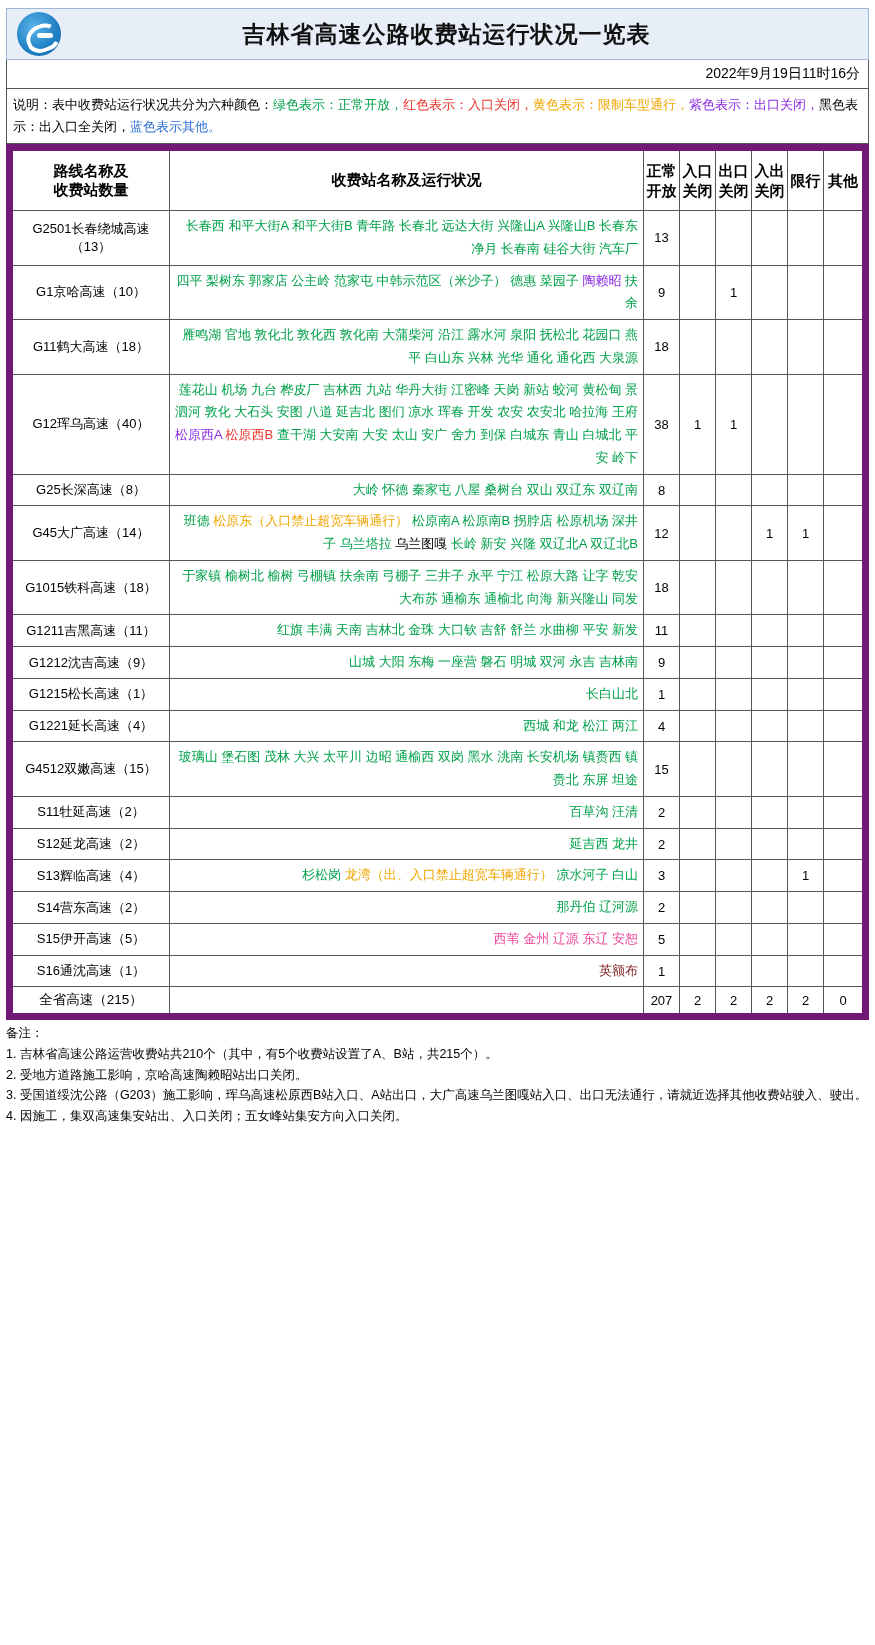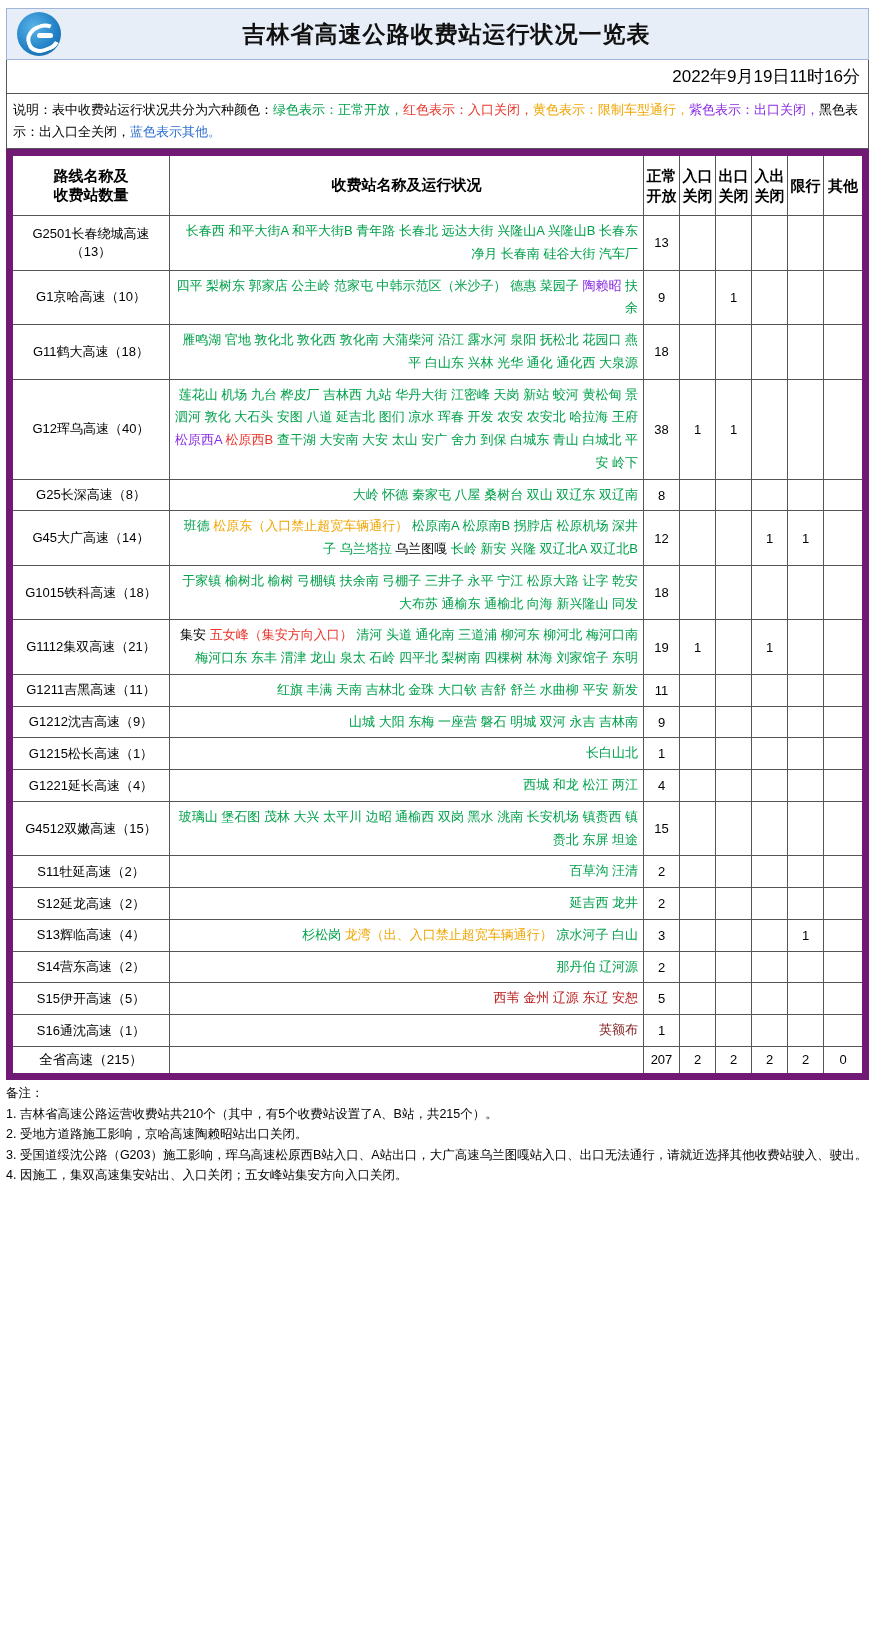--- a/index.html
+++ b/index.html
@@ -38,21 +38,21 @@
   }
   .banner-title{
     font-size:23px;font-weight:bold;letter-spacing:1px;color:#111;
     flex:1;text-align:center;padding-right:50px;
   }
 
   
   .daterow{
     border-left:1px solid #555;border-right:1px solid #555;border-bottom:1px solid #555;
     border-top:none;
-    text-align:right;font-size:17px;padding:5px 8px 5px 0;box-sizing:border-box;
+    text-align:right;font-size:14px;padding:5px 8px 5px 0;box-sizing:border-box;
   }
 
   
   .legend{
     border:1px solid #555;border-top:none;
     font-size:13px;line-height:1.7;padding:5px 6px;box-sizing:border-box;
   }
   .c-green{color:#00a04a;}
   .c-red{color:#e8342a;}
   .c-yellow{color:#f0a500;}
@@ -223,32 +223,20 @@
           <td class="col-stations stations"><span style="color: rgb(0, 160, 74);">于家镇 榆树北 榆树 弓棚镇 扶余南 弓棚子 三井子 永平 宁江 松原大路 让字 乾安 大布苏 通榆东 通榆北 向海 新兴隆山 同发</span></td>
           <td class="num">18</td>
           <td class="num"></td>
           <td class="num"></td>
           <td class="num"></td>
           <td class="num"></td>
           <td class="num"></td>
         </tr>
         <tr>
           <td class="col-route">
-            <div>G1112集双高速（21）</div>
-          </td>
-          <td class="col-stations stations"><span style="color: rgb(0, 0, 0);">集安 </span><span style="color: rgb(232, 52, 42);">五女峰（集安方向入口）</span><span style="color: rgb(0, 160, 74);"> 清河 头道 通化南 三道浦 柳河东 柳河北 梅河口南 梅河口东 东丰 渭津 龙山 泉太 石岭 四平北 梨树南 四棵树 林海 刘家馆子 东明</span></td>
-          <td class="num">19</td>
-          <td class="num">1</td>
-          <td class="num"></td>
-          <td class="num">1</td>
-          <td class="num"></td>
-          <td class="num"></td>
-        </tr>
-        <tr>
-          <td class="col-route">
             <div>G1211吉黑高速（11）</div>
           </td>
           <td class="col-stations stations"><span style="color: rgb(0, 160, 74);">红旗 丰满 天南 吉林北 金珠 大口钦 吉舒 舒兰 水曲柳 平安 新发</span></td>
           <td class="num">11</td>
           <td class="num"></td>
           <td class="num"></td>
           <td class="num"></td>
           <td class="num"></td>
           <td class="num"></td>
         </tr>
@@ -345,21 +333,21 @@
           <td class="num"></td>
           <td class="num"></td>
           <td class="num"></td>
           <td class="num"></td>
           <td class="num"></td>
         </tr>
         <tr>
           <td class="col-route">
             <div>S15伊开高速（5）</div>
           </td>
-          <td class="col-stations stations"><span style="color: #b91c1c; margin-top: 12px;">西苇 金州 辽源 东辽 安恕</span></td>
+          <td class="col-stations stations"><span style="color: #ec4899; margin-top: 12px;">西苇 金州 辽源 东辽 安恕</span></td>
           <td class="num">5</td>
           <td class="num"></td>
           <td class="num"></td>
           <td class="num"></td>
           <td class="num"></td>
           <td class="num"></td>
         </tr>
         <tr>
           <td class="col-route">
             <div>S16通沈高速（1）</div>

